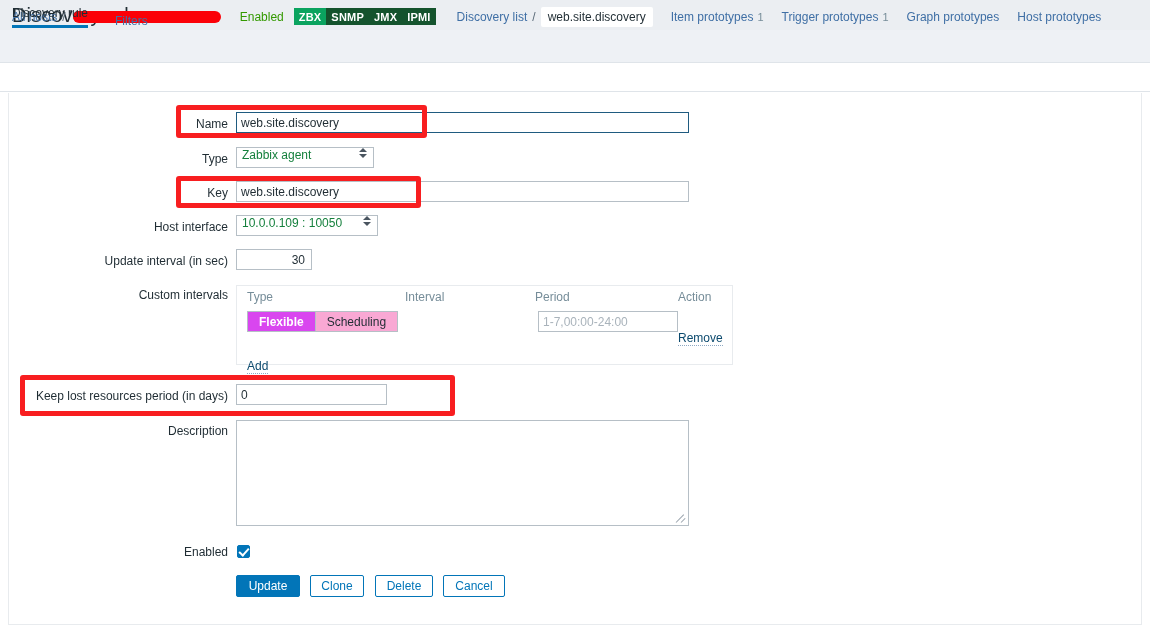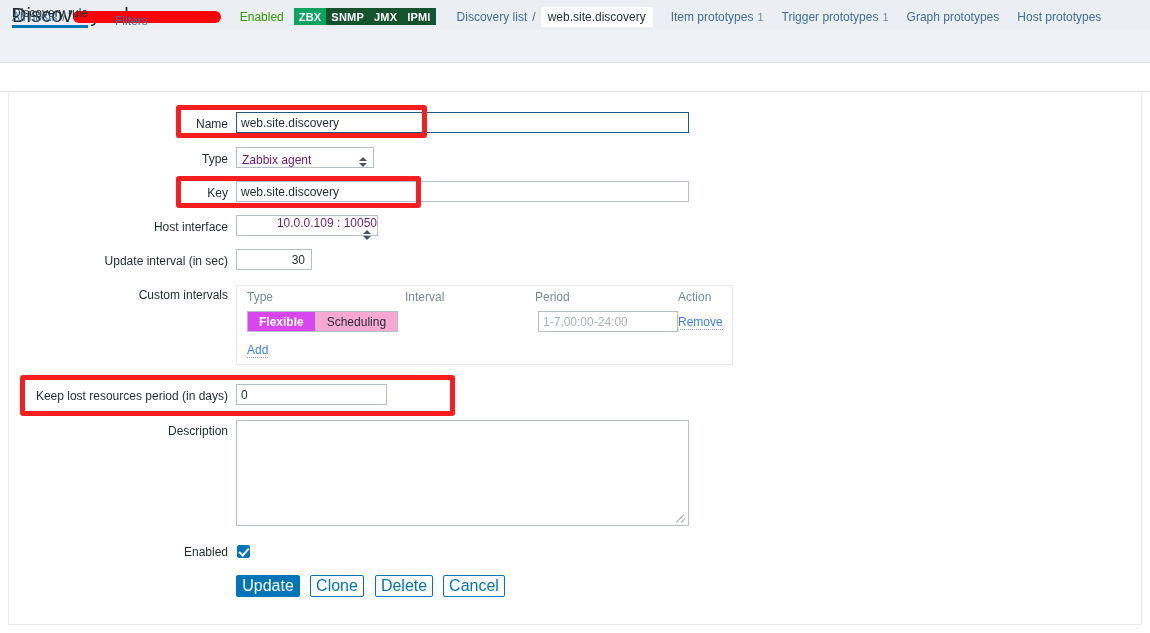--- a/index.html
+++ b/index.html
@@ -160,24 +160,24 @@
   }
   .f-input::placeholder { color: #a9b3bb; }
   .f-input.num { text-align: right; padding-right: 6px; }
 
   .f-select {
     position: absolute;
     height: 21px;
     border: 1px solid #b6bfc6;
     background: #ffffff;
     font-size: 12px;
-    color: #701a75;
+    color: #15803d;
     padding-left: 5px;
     display: flex;
-    align-items: flex-end;
+    align-items: flex-start;
     cursor: pointer;
   }
   .f-select .sel-text { flex: 1; white-space: nowrap; }
   .spin {
     width: 14px;
     display: flex; flex-direction: column;
     align-items: center; justify-content: center;
     gap: 2px;
     margin-right: 3px;
   }
@@ -221,24 +221,25 @@
   .ci-toggle .seg.sel {
     background: #d946ef;
     color: #ffffff;
     font-weight: bold;
   }
   .ci-toggle .seg + .seg { border-left: 1px solid #b6bfc6; }
 
   .ci-link {
     position: absolute;
     font-size: 12px;
-    color: #3b82f6;
+    color: #0c4a6e;
     border-bottom: 1px dotted #8fa9c4;
     cursor: pointer;
     line-height: 14px;
+    margin-top: 16px;
   }
 
   
   .f-textarea {
     position: absolute;
     left: 236px; top: 420px;
     width: 453px; height: 106px;
     border: 1px solid #b6bfc6;
     background: #ffffff;
     font-family: "Liberation Sans", sans-serif;
@@ -291,21 +292,21 @@
     border-width: 0 2px 2px 0;
     transform: rotate(42deg);
   }
 
   
   .btn {
     position: absolute;
     top: 575px;
     height: 22px;
     display: flex; align-items: center; justify-content: center;
-    font-size: 16px;
+    font-size: 12px;
     border-radius: 2px;
     cursor: pointer;
     white-space: nowrap;
   }
   .btn.primary {
     background: #0275b8;
     border: 1px solid #0275b8;
     color: #ffffff;
   }
   .btn.secondary {
@@ -376,21 +377,21 @@
     <span class="spin">
         <i class="up"></i>
         <i class="dn"></i>
       </span>
   </div>
 
   <div class="f-label" style="left:130px; top:186px; width:98px;">Key</div>
   <input class="f-input" style="left: 236px; top: 181px; width: 453px;" value="web.site.discovery">
 
   <div class="f-label" style="left:110px; top:220px; width:118px;">Host interface</div>
-  <div class="f-select" style="left:236px; top:215px; width:142px;flex-direction:column;">
+  <div class="f-select" style="left:236px; top:215px; width:142px;">
     <span class="sel-text">10.0.0.109 : 10050</span>
     <span class="spin">
         <i class="up"></i>
         <i class="dn"></i>
       </span>
   </div>
 
   <div class="f-label" style="left:90px; top:254px; width:138px;">Update interval (in sec)</div>
   <input class="f-input num" style="left: 236px; top: 249px; width: 76px;" value="30">
 

